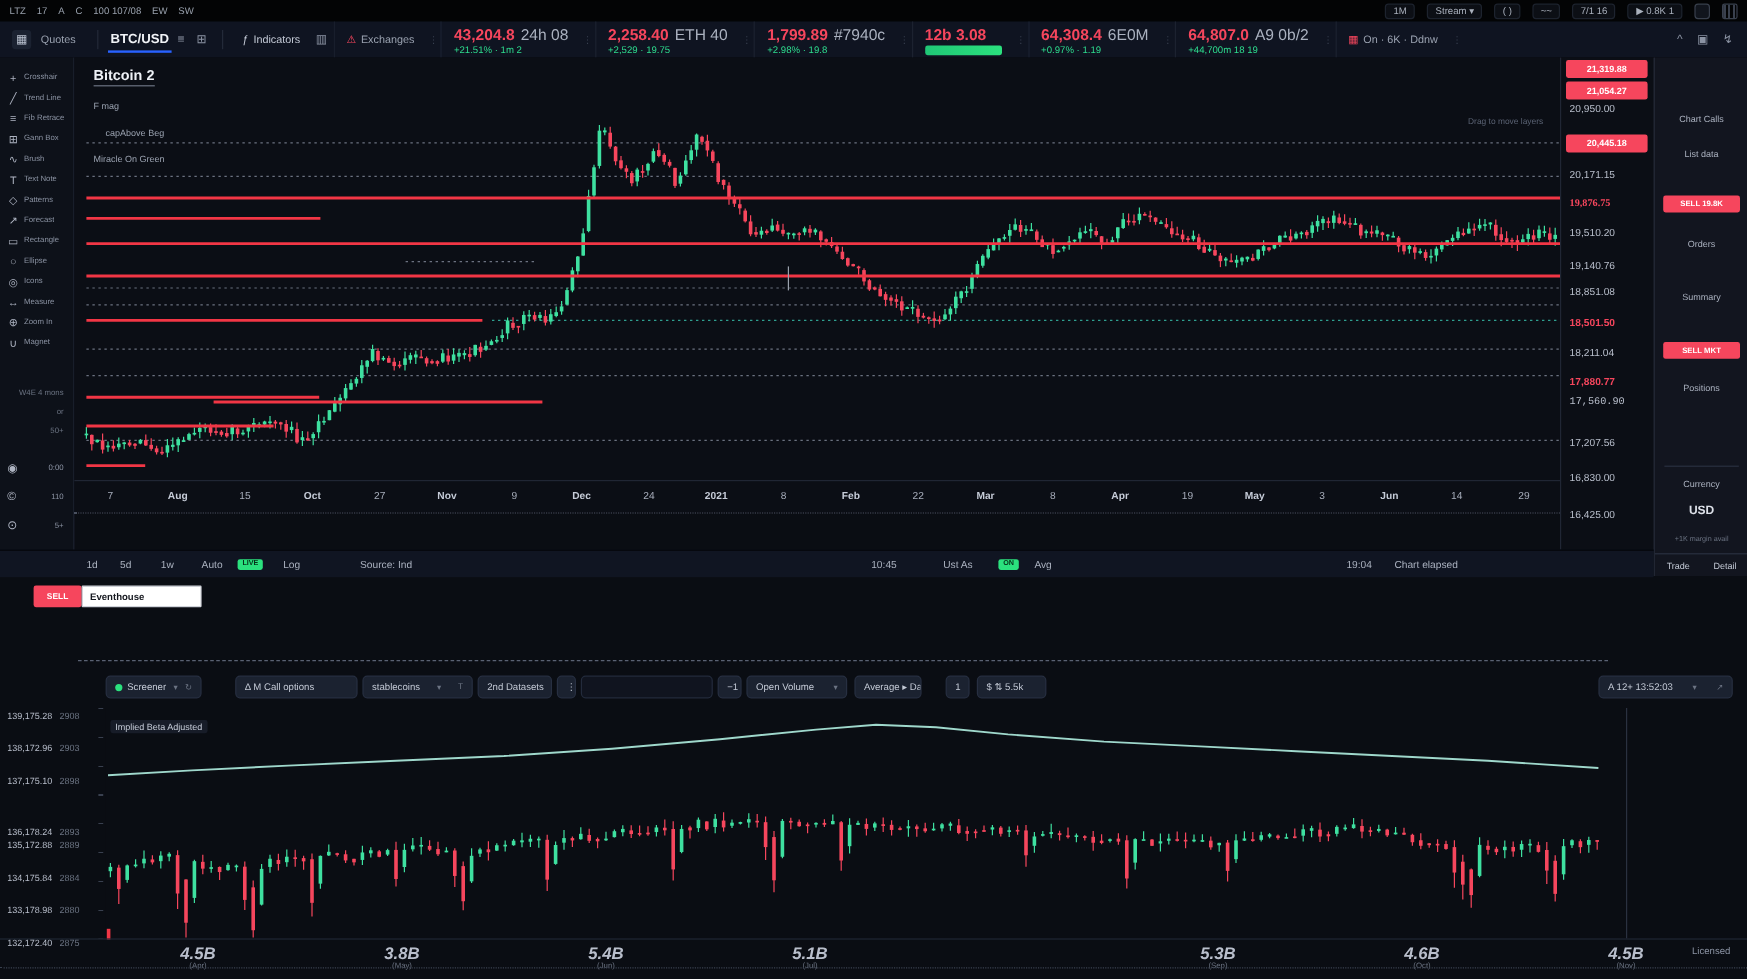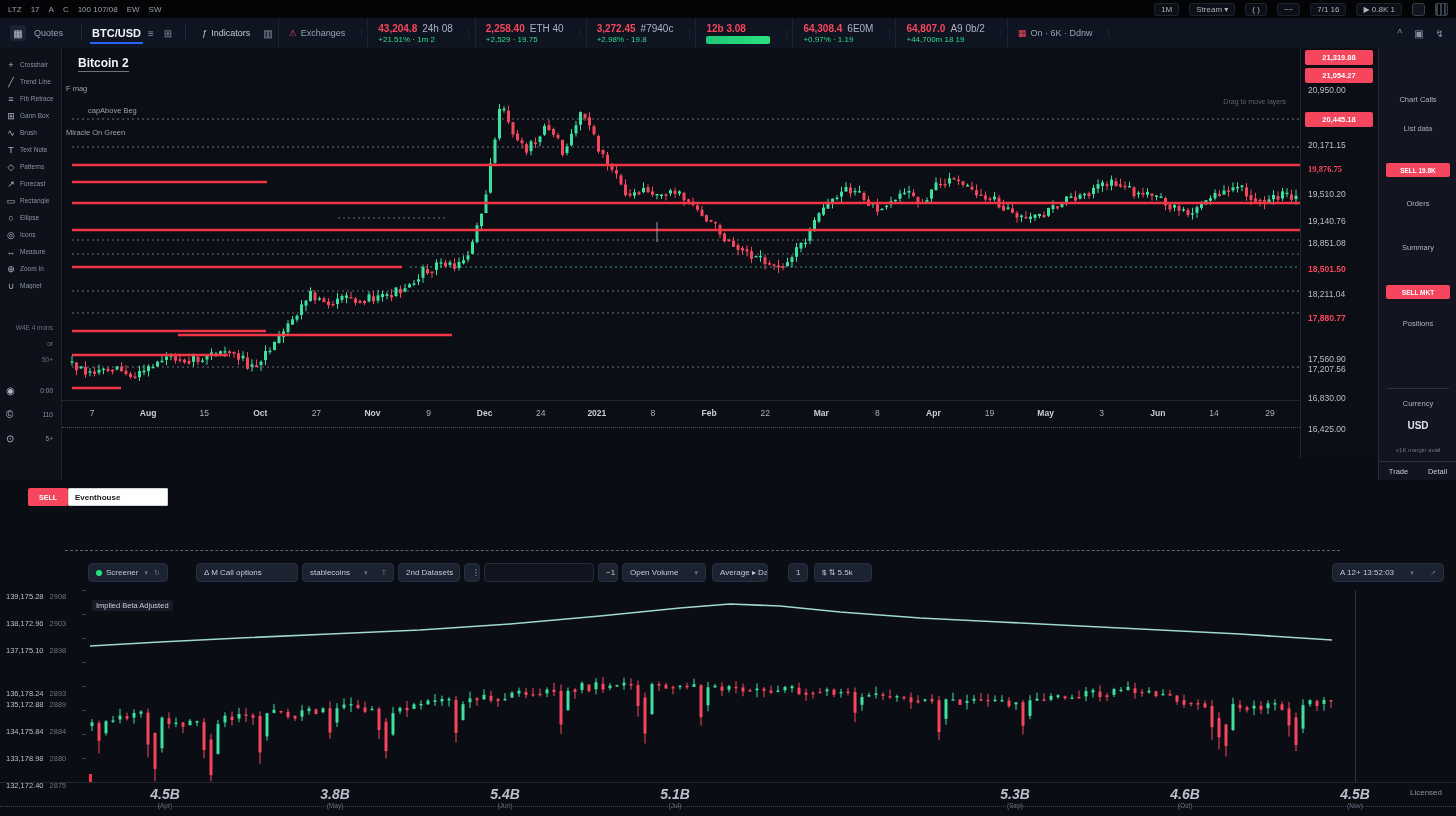--- a/index.html
+++ b/index.html
@@ -20,21 +20,21 @@
   .logo{width:16px;height:16px;margin:0 8px 0 10px;border-radius:3px;background:#1b2231;color:#b9c1cf;
         display:flex;align-items:center;justify-content:center;font-size:10px;}
   .tb-menu{color:#9aa2b0;margin-right:10px;}
   .tb-div{width:1px;height:16px;background:#232a39;margin:0 8px;}
   .tb-symbol{font-weight:bold;color:#f1f3f7;font-size:11px;padding:5px 2px 3px;border-bottom:2px solid #2962ff;}
   .tb-ico{color:#8b93a3;margin:0 5px;font-size:10px;}
   .tb-ind{display:flex;align-items:center;gap:4px;color:#c3c9d5;margin:0 8px;}
   .tickers{display:flex;align-items:center;flex:1;height:100%;overflow:hidden;}
   .tkr{padding:2px 10px;border-left:1px solid #1c2230;display:flex;flex-direction:column;justify-content:center;
        height:100%;white-space:nowrap;}
-  .tkr .l1{font-size:10px;}
+  .tkr .l1{font-size:13px;}
   .tkr .l1 .price{color:#f6465d;font-weight:bold;margin-right:5px;}
   .tkr .l1 .sym{color:#aab1bf;}
   .tkr .l2{font-size:8px;color:#2edc8e;margin-top:1px;}
   .tkr-label{color:#9aa2b0;display:flex;align-items:center;gap:4px;}
   .tkr-bar{width:64px;height:8px;border-radius:2px;background:linear-gradient(90deg,#20c776,#2be17e);margin-top:2px;}
   .grip{color:#3c4454;font-size:8px;padding:0 2px;}
   .tb-right{display:flex;align-items:center;gap:12px;margin:0 12px;color:#8b93a3;font-size:10px;}
   
   .side{position:absolute;top:48px;left:0;width:62px;height:432px;background:#0d1119;
         border-right:1px solid #1c2230;padding-top:8px;box-sizing:border-box;font-size:6.5px;color:#8b93a3;}
@@ -42,21 +42,21 @@
   .tool .ti{width:10px;color:#aeb4c2;font-size:9px;text-align:center;}
   .tool .tl{overflow:hidden;white-space:nowrap;}
   .side-count{height:16px;text-align:right;padding-right:8px;color:#6b7382;}
   .side-bot{display:flex;align-items:center;justify-content:space-between;height:24px;padding:0 8px 0 6px;color:#8b93a3;}
   .side-bot .ti{font-size:10px;color:#aeb4c2;}
   
   .plot{position:absolute;left:62px;top:48px;width:1238px;height:352px;background:#0b0e15;}
   .plot svg{position:absolute;left:0;top:0;}
   .chart-title{position:absolute;left:16px;top:8px;font-size:12px;font-weight:bold;color:#eef1f6;
                border-bottom:1px solid #6b7382;padding-bottom:1px;}
-  .chart-leg{position:absolute;left:4px;font-size:7.5px;color:#9aa2b0;}
+  .chart-leg{position:absolute;left:16px;font-size:7.5px;color:#9aa2b0;}
   .chart-hint{position:absolute;right:14px;top:50px;font-size:7px;color:#5a6273;}
   .dotline{position:absolute;border-top:1px dotted #4a5160;}
   
   .time-axis{position:absolute;left:62px;top:400px;width:1238px;height:26px;background:#0b0e15;
              border-top:1px solid #202634;}
   .tx{position:absolute;top:7px;transform:translateX(-50%);font-size:8.5px;color:#a7adbb;}
   .tx.b{font-weight:bold;color:#c6ccd8;}
   .price-axis{position:absolute;left:1300px;top:48px;width:78px;height:410px;background:#0b0e15;
               border-left:1px solid #202634;font-size:8.5px;}
   .pa{position:absolute;left:7px;color:#b9bfcc;}
@@ -160,21 +160,21 @@
           <div class="l1"><span class="price">43,204.8</span><span class="sym">24h 08</span></div>
           <div class="l2">+21.51% · 1m 2</div>
         </div>
         <span class="grip">⋮</span>
         <div class="tkr">
           <div class="l1"><span class="price">2,258.40</span><span class="sym">ETH 40</span></div>
           <div class="l2">+2,529 · 19.75</div>
         </div>
         <span class="grip">⋮</span>
         <div class="tkr">
-          <div class="l1"><span class="price">3,272.45</span><span class="sym">#7940c</span></div>
+          <div class="l1"><span class="price">1,799.89</span><span class="sym">#7940c</span></div>
           <div class="l2">+2.98% · 19.8</div>
         </div>
         <span class="grip">⋮</span>
         <div class="tkr">
           <div class="l1"><span class="price">12b 3.08</span></div>
           <div class="tkr-bar"></div>
         </div>
         <span class="grip">⋮</span>
         <div class="tkr">
           <div class="l1"><span class="price">64,308.4</span><span class="sym">6E0M</span></div>
@@ -882,21 +882,21 @@
       <div class="pa" style="top: 37px;">20,950.00</div>
       <div class="pa-box" style="top: 64px;">20,445.18</div>
       <div class="pa" style="top: 92px;">20,171.15</div>
       <div class="pa red" style="top: 116px; font-family: Liberation Serif, serif;">19,876.75</div>
       <div class="pa" style="top: 141px;">19,510.20</div>
       <div class="pa" style="top: 168px;">19,140.76</div>
       <div class="pa" style="top: 190px;">18,851.08</div>
       <div class="pa red" style="top: 216px;">18,501.50</div>
       <div class="pa" style="top: 241px;">18,211.04</div>
       <div class="pa red" style="top: 265px;">17,880.77</div>
-      <div class="pa" style="top: 306px;">17,560.90</div>
+      <div class="pa" style="top: 282px; font-family: Liberation Mono, monospace;">17,560.90</div>
       <div class="pa" style="top: 316px;">17,207.56</div>
       <div class="pa" style="top: 345px;">16,830.00</div>
       <div class="pa" style="top: 376px;">16,425.00</div>
     </div>
 
   <div class="rpanel" id="rpanel">
       <div class="rp" style="top: 47px;">Chart Calls</div>
       <div class="rp" style="top: 76px;">List data</div>
       <button class="rp-btn" style="top: 115px;">SELL 19.8K</button>
       <div class="rp" style="top: 151px;">Orders</div>
@@ -907,20 +907,35 @@
       <div class="rp" style="top: 351px;">Currency</div>
       <div class="rp big" style="top: 372px;">USD</div>
       <div class="rp small" style="top: 399px;">+1K margin avail</div>
       <div class="rp-tabs">
         <span>Trade</span>
         <span>Detail</span>
       </div>
     </div>
 
 
+  <div class="bottom-bar" id="bottom-bar">
+      <span class="bb" style="left: 72px;">1d</span>
+      <span class="bb" style="left: 100px;">5d</span>
+      <span class="bb" style="left: 134px;">1w</span>
+      <span class="bb" style="left: 168px;">Auto</span>
+      <span class="bb-badge" style="left: 198px;">LIVE</span>
+      <span class="bb" style="left: 236px;">Log</span>
+      <span class="bb" style="left: 300px;">Source: Ind</span>
+      <span class="bb" style="left: 726px;">10:45</span>
+      <span class="bb" style="left: 786px;">Ust As</span>
+      <span class="bb-badge" style="left: 832px;">ON</span>
+      <span class="bb" style="left: 862px;">Avg</span>
+      <span class="bb" style="left: 1122px;">19:04</span>
+      <span class="bb" style="left: 1162px;">Chart elapsed</span>
+    </div>
 
   <button class="sell-btn">SELL</button>
   <input class="oe-input" value="Eventhouse" style="">
 
   <div class="sep-dash"></div>
 
   <div id="screener">
       <div class="pill" style="left: 88px; width: 80px;">
         <span class="dot"></span>
         <span>Screener</span>

